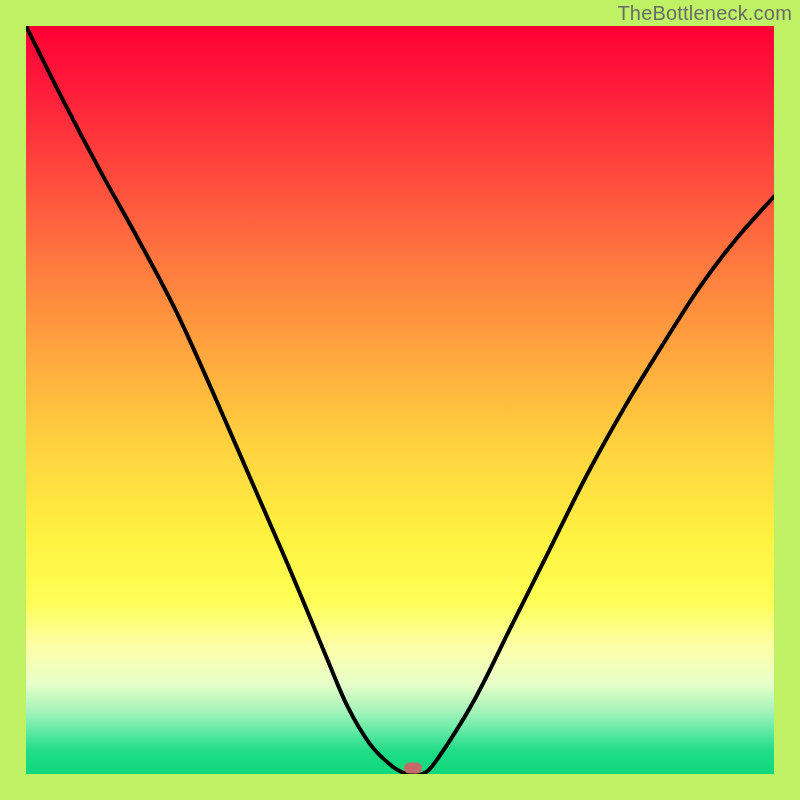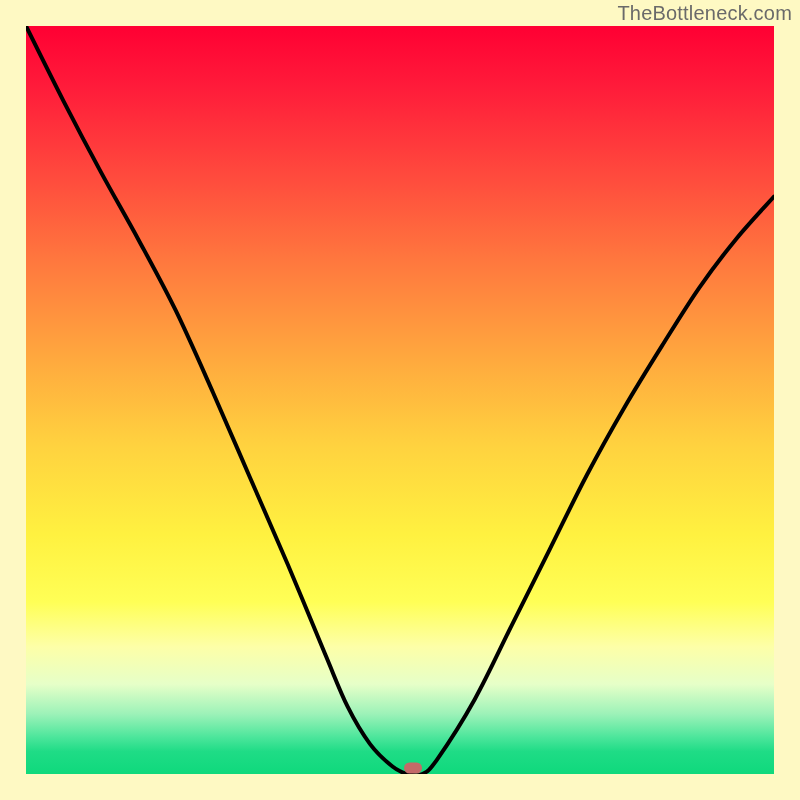--- a/index.html
+++ b/index.html
@@ -11,21 +11,21 @@
     background: #000;
     font-family: Arial, Helvetica, sans-serif;
     position: relative;
   }
   .frame {
     position: absolute;
     left: 0;
     top: 0;
     width: 800px;
     height: 800px;
-    background: #fef9c3;
+    background: #bef264;
   }
   .plot-area {
     position: absolute;
     left: 26px;
     top: 26px;
     width: 748px;
     height: 748px;
     
     background: linear-gradient(
       to bottom,

